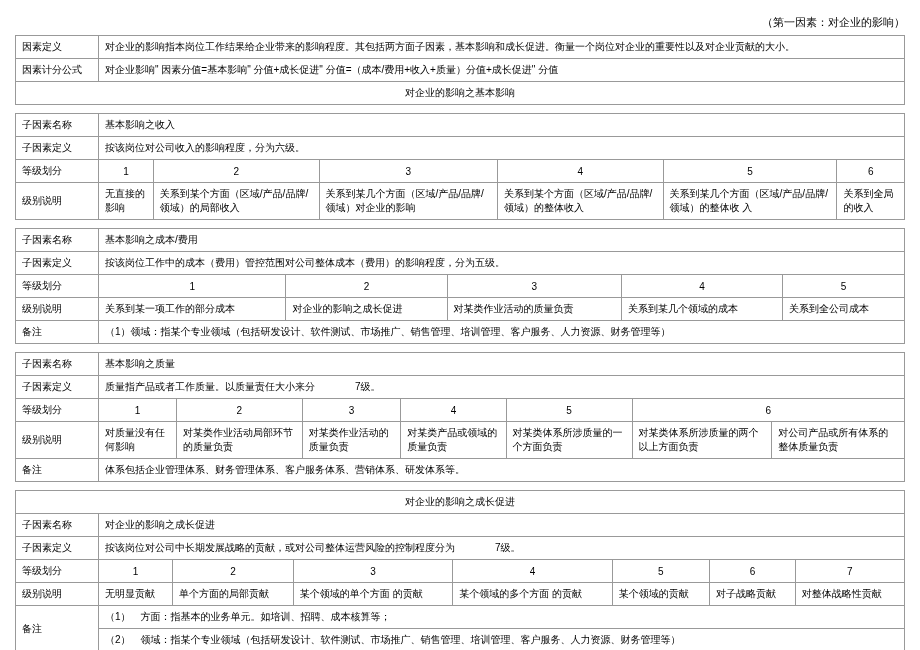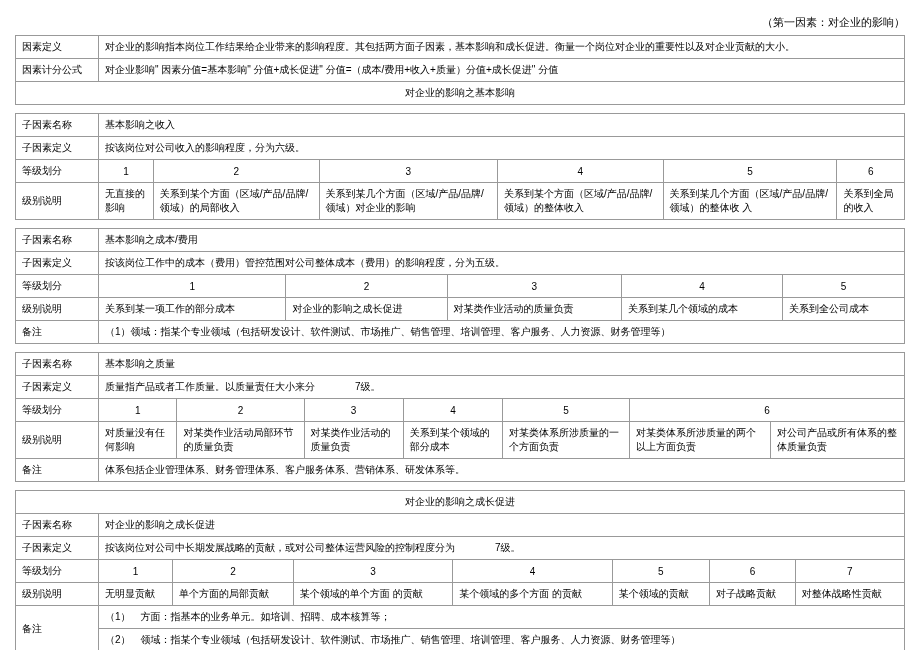--- a/index.html
+++ b/index.html
@@ -145,21 +145,21 @@
     <td class="num-cell">3</td>
     <td class="num-cell">4</td>
     <td class="num-cell">5</td>
     <td class="num-cell" colspan="2">6</td>
   </tr>
   <tr>
     <td class="label">级别说明</td>
     <td class="center">对质量没有任何影响</td>
     <td class="center">对某类作业活动局部环节的质量负责</td>
     <td class="center">对某类作业活动的质量负责</td>
-    <td class="center">关系到某个领域的部分成本</td>
+    <td class="center">对某类产品或领域的质量负责</td>
     <td class="center">对某类体系所涉质量的一个方面负责</td>
     <td class="center">对某类体系所涉质量的两个以上方面负责</td>
     <td class="center">对公司产品或所有体系的整体质量负责</td>
   </tr>
   <tr>
     <td class="label center">备注</td>
     <td colspan="7">体系包括企业管理体系、财务管理体系、客户服务体系、营销体系、研发体系等。</td>
   </tr>
 </tbody>
   </table>

